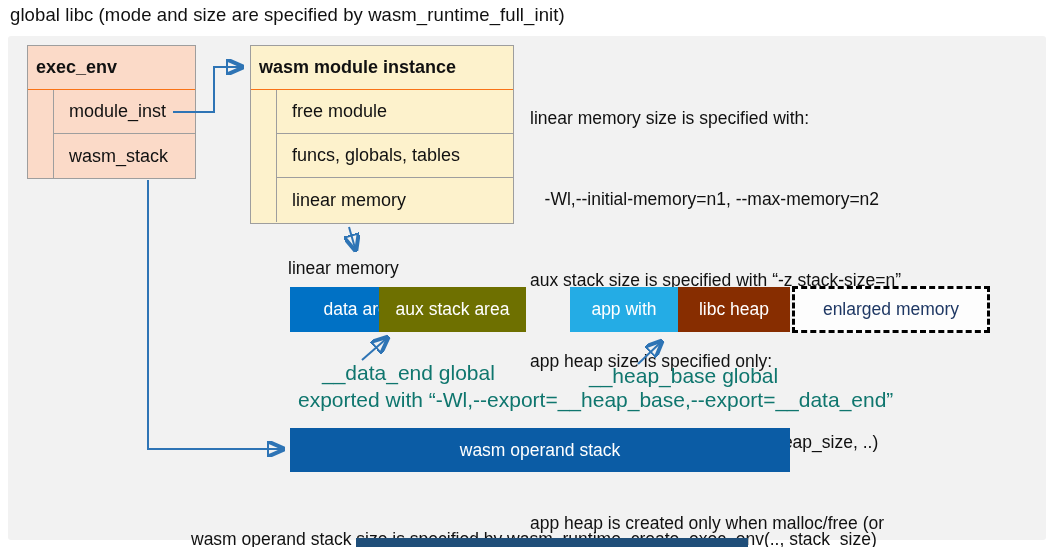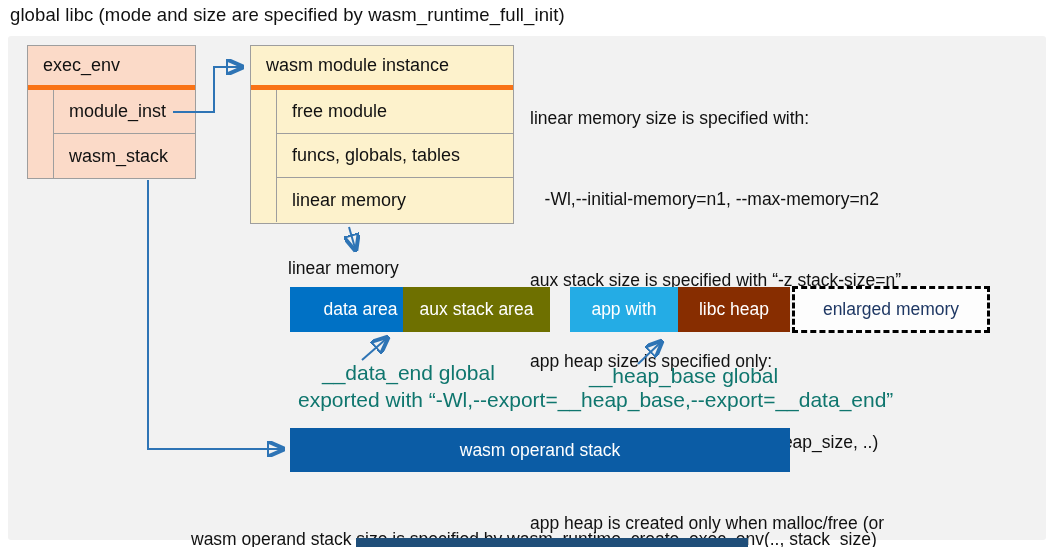--- a/index.html
+++ b/index.html
@@ -5,38 +5,38 @@
   html,body { margin:0; padding:0; background:#ffffff; }
   body { font-family:"Liberation Sans","DejaVu Sans",sans-serif; }
   #stage { position:relative; width:1054px; height:547px; background:#ffffff; overflow:hidden; }
 
   .title { position:absolute; left:10px; top:4px; font-size:18.5px; color:#111; letter-spacing:0.1px; }
 
   .canvas { position:absolute; left:8px; top:36px; width:1038px; height:504px; background:#F2F2F2; border-radius:3px; }
 
   
   .struct-box { position:absolute; border:1px solid #9e9e9e; box-sizing:border-box; font-size:18px; color:#111; }
-  .struct-header { height:44px; display:flex; align-items:center; padding-left:15px; border-bottom:5px solid #f97316; box-sizing:border-box; }
+  .struct-header { height:44px; display:flex; align-items:center; padding-left:8px; border-bottom:1px solid #f97316; box-sizing:border-box;font-weight:bold; }
   .struct-body { display:flex; }
   .struct-spine { width:26px; border-right:1px solid #9e9e9e; box-sizing:border-box; }
   .struct-rows { flex:1; display:flex; flex-direction:column; }
   .struct-row { height:44px; display:flex; align-items:center; padding-left:15px; border-bottom:1px solid #9e9e9e; box-sizing:border-box; }
   .struct-row:last-child { border-bottom:none; }
 
   .exec-box { left:27px; top:45px; width:169px; height:134px; background:#FBDAC8; }
   .inst-box { left:250px; top:45px; width:264px; height:179px; background:#FDF2CC; }
 
   
   .notes { position:absolute; left:530px; top:51px; font-size:17.5px; color:#111; line-height:27px; white-space:pre; }
 
   
   .lm-label { position:absolute; left:288px; top:258px; font-size:17.5px; color:#111; }
   .seg { position:absolute; top:287px; height:45px; display:flex; align-items:center; justify-content:center; color:#fff; font-size:17.5px; box-sizing:border-box; }
   .seg-data { left:290px; width:113px; background:#0071C5;padding-left:28px; }
-  .seg-aux  { left:403px; width:147px; background:#6E7000; }
+  .seg-aux  { left:379px; width:147px; background:#6E7000; }
   .seg-app  { left:570px; width:108px; background:#24ACE5; }
   .seg-libc { left:678px; width:112px; background:#872D00; }
   .seg-enlarged { left:792px; width:198px; top:286px; height:47px; background:#FDFDFD; border:3px dashed #000; color:#1F3864; }
 
   .ann { position:absolute; font-size:21px; color:#0f766e; white-space:pre; }
   .ann-dataend  { left:322px; top:361px; }
   .ann-heapbase { left:589px; top:364px; }
   .ann-export   { left:298px; top:388px; }
 
   

